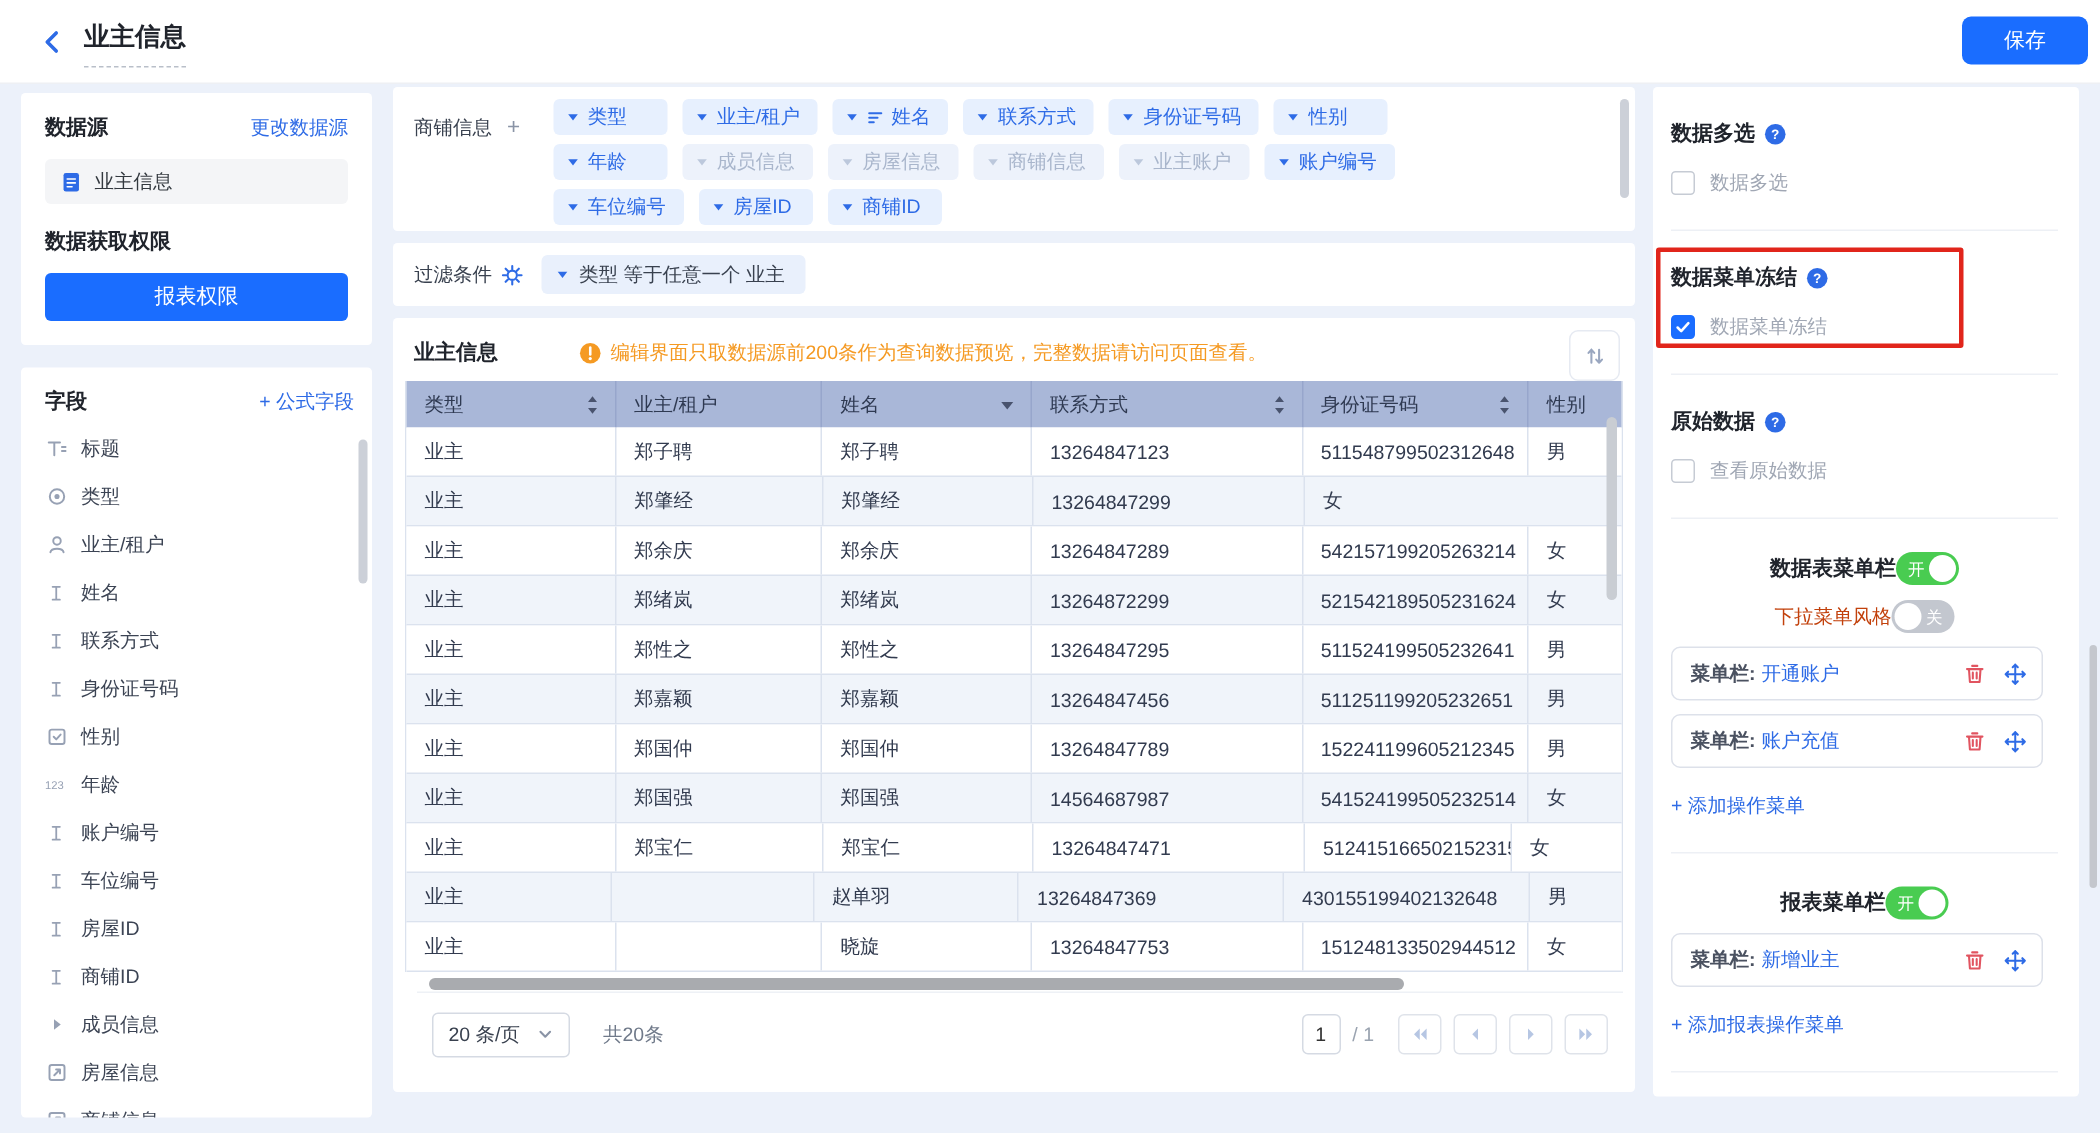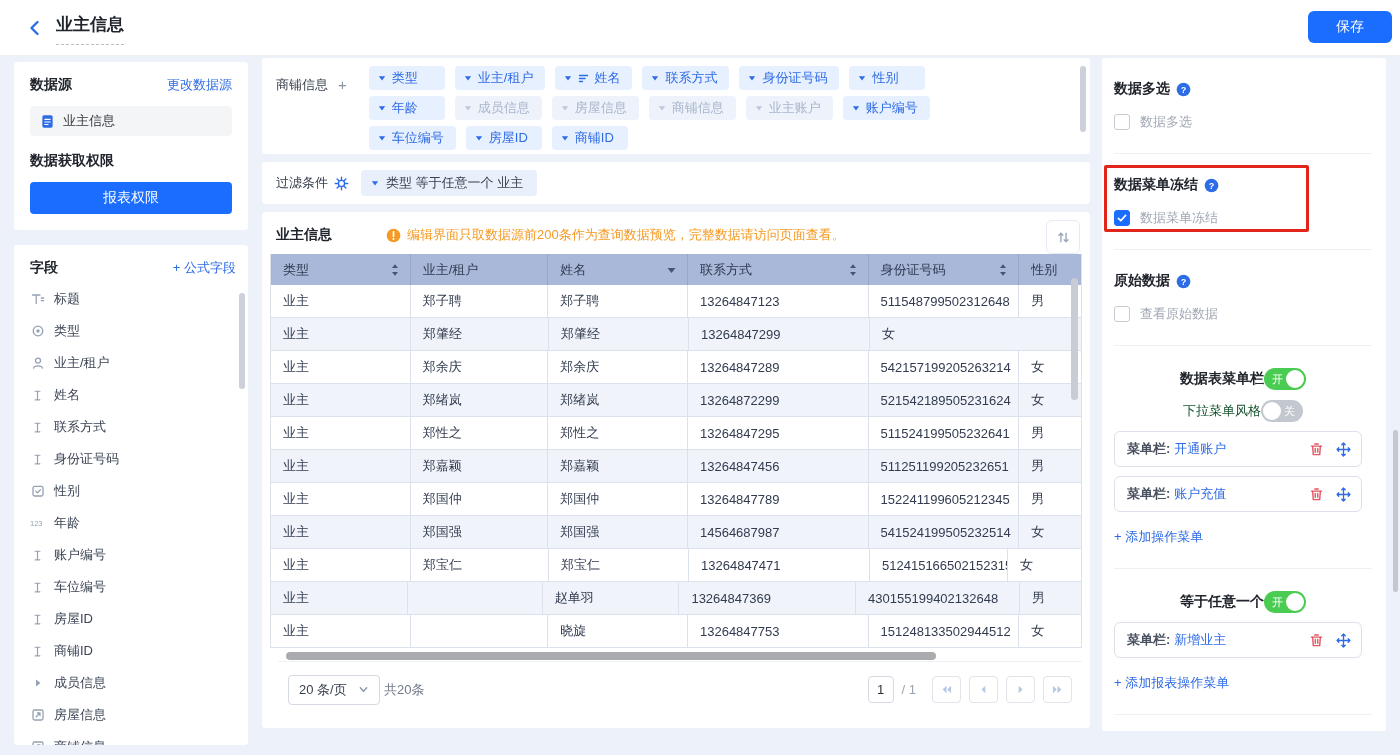--- a/index.html
+++ b/index.html
@@ -66,35 +66,35 @@
   .td { display:flex; align-items:center; padding:0 10px 0 12px; color:#323b4f; border-right:1px solid #dbe2ee; overflow:hidden; white-space:nowrap; }
   .td:last-child { border-right:none; }
   .table-vthumb { position:absolute; right:3px; top:24px; width:7px; height:122px; border-radius:4px; background:#c9cdd3; }
 
   .hscroll { margin:4px 8px 0 8px; height:9px; position:relative; }
   .hscroll .hthumb { position:absolute; left:8px; top:0; width:650px; height:8px; border-radius:4px; background:#a9abaf; }
 
   .pager { height:56px; margin:0 0 0 8px; width:804px; border-top:1px solid #eef1f6; display:flex; align-items:center; padding:0 10px; }
   .psize { height:30px; width:92px; border:1px solid #d5dae3; border-radius:4px; display:flex; align-items:center; justify-content:space-between; padding:0 10px; color:#39414f; cursor:pointer; }
   .psize .icon { color:#8a94a6; }
-  .ptotal { color:#707a8a; margin-left:4px; }
+  .ptotal { color:#707a8a; margin-left:22px; }
   .pager-right { margin-left:auto; display:flex; align-items:center; gap:8px; }
   .pnum { width:26px; height:27px; border:1px solid #d5dae3; border-radius:4px; display:flex; align-items:center; justify-content:center; color:#333; background:#fff; }
   .pof { color:#9aa3b0; margin-right:8px; }
   .pbtn { width:29px; height:27px; border:1px solid #dfe3ea; border-radius:4px; background:#fff; display:flex; align-items:center; justify-content:center; color:#b6c6e3; cursor:pointer; }
 
   
   .settings-card { left:1102px; top:58px; width:284px; height:673px; padding:22px 14px 10px 12px; position:absolute; }
   .set-title { display:flex; align-items:center; gap:6px; font-size:14px; font-weight:700; color:#20242c; }
   .cb-row { display:flex; align-items:center; gap:10px; margin-top:15px; color:#a0a7b4; }
   .cb { width:16px; height:16px; border:1px solid #c6cbd4; border-radius:3px; background:#fff; cursor:pointer; display:flex; align-items:center; justify-content:center; }
   .cb.checked { background:#1a6dff; border-color:#1a6dff; color:#fff; }
   .divider { height:1px; background:#edf0f5; margin:22px 0; }
   .toggle-row { display:flex; align-items:center; justify-content:center; }
-  .sub-label { color:#14532d; font-size:13px; font-weight:400; }
+  .sub-label { color:#c2410c; font-size:13px; font-weight:400; }
   .toggle { width:42px; height:22px; border-radius:11px; position:relative; cursor:pointer; font-size:11px; color:#fff; }
   .toggle.on { background:#49cc51; }
   .toggle.on .t-label { position:absolute; left:8px; top:4px; }
   .toggle.on .knob { position:absolute; right:2px; top:2px; width:18px; height:18px; border-radius:50%; background:#fff; }
   .toggle.off { background:#c3c7cf; }
   .toggle.off .t-label { position:absolute; right:8px; top:4px; }
   .toggle.off .knob { position:absolute; left:2px; top:2px; width:18px; height:18px; border-radius:50%; background:#fff; }
   .menu-item { height:36px; border:1px solid #dde1ea; border-radius:6px; display:flex; align-items:center; padding:0 10px 0 12px; margin-top:9px; width:248px; background:#fff; }
   .menu-prefix { color:#4a5160;font-weight:bold; }
   .menu-name { color:#2e6be6; margin-left:4px; }
@@ -735,21 +735,21 @@
               <path d="M7 1v12M1 7h12M7 1L5.4 2.6M7 1l1.6 1.6M7 13l-1.6-1.6M7 13l1.6-1.6M1 7l1.6-1.6M1 7l1.6 1.6M13 7l-1.6-1.6M13 7l-1.6 1.6"></path>
             </svg>
           </span>
         </span>
       </div>
     </div>
   <a class="add-link">+ 添加操作菜单</a>
   <div class="divider"></div>
 
   <div class="toggle-row">
-    <span class="set-title">等于任意一个</span>
+    <span class="set-title">报表菜单栏</span>
     <span class="toggle on">
         <span class="t-label">开</span>
         <span class="knob"></span>
       </span>
   </div>
   <div id="report-menu-items">
       <div class="menu-item">
         <span class="menu-prefix">菜单栏:</span>
         <span class="menu-name">新增业主</span>
         <span class="menu-icons">

